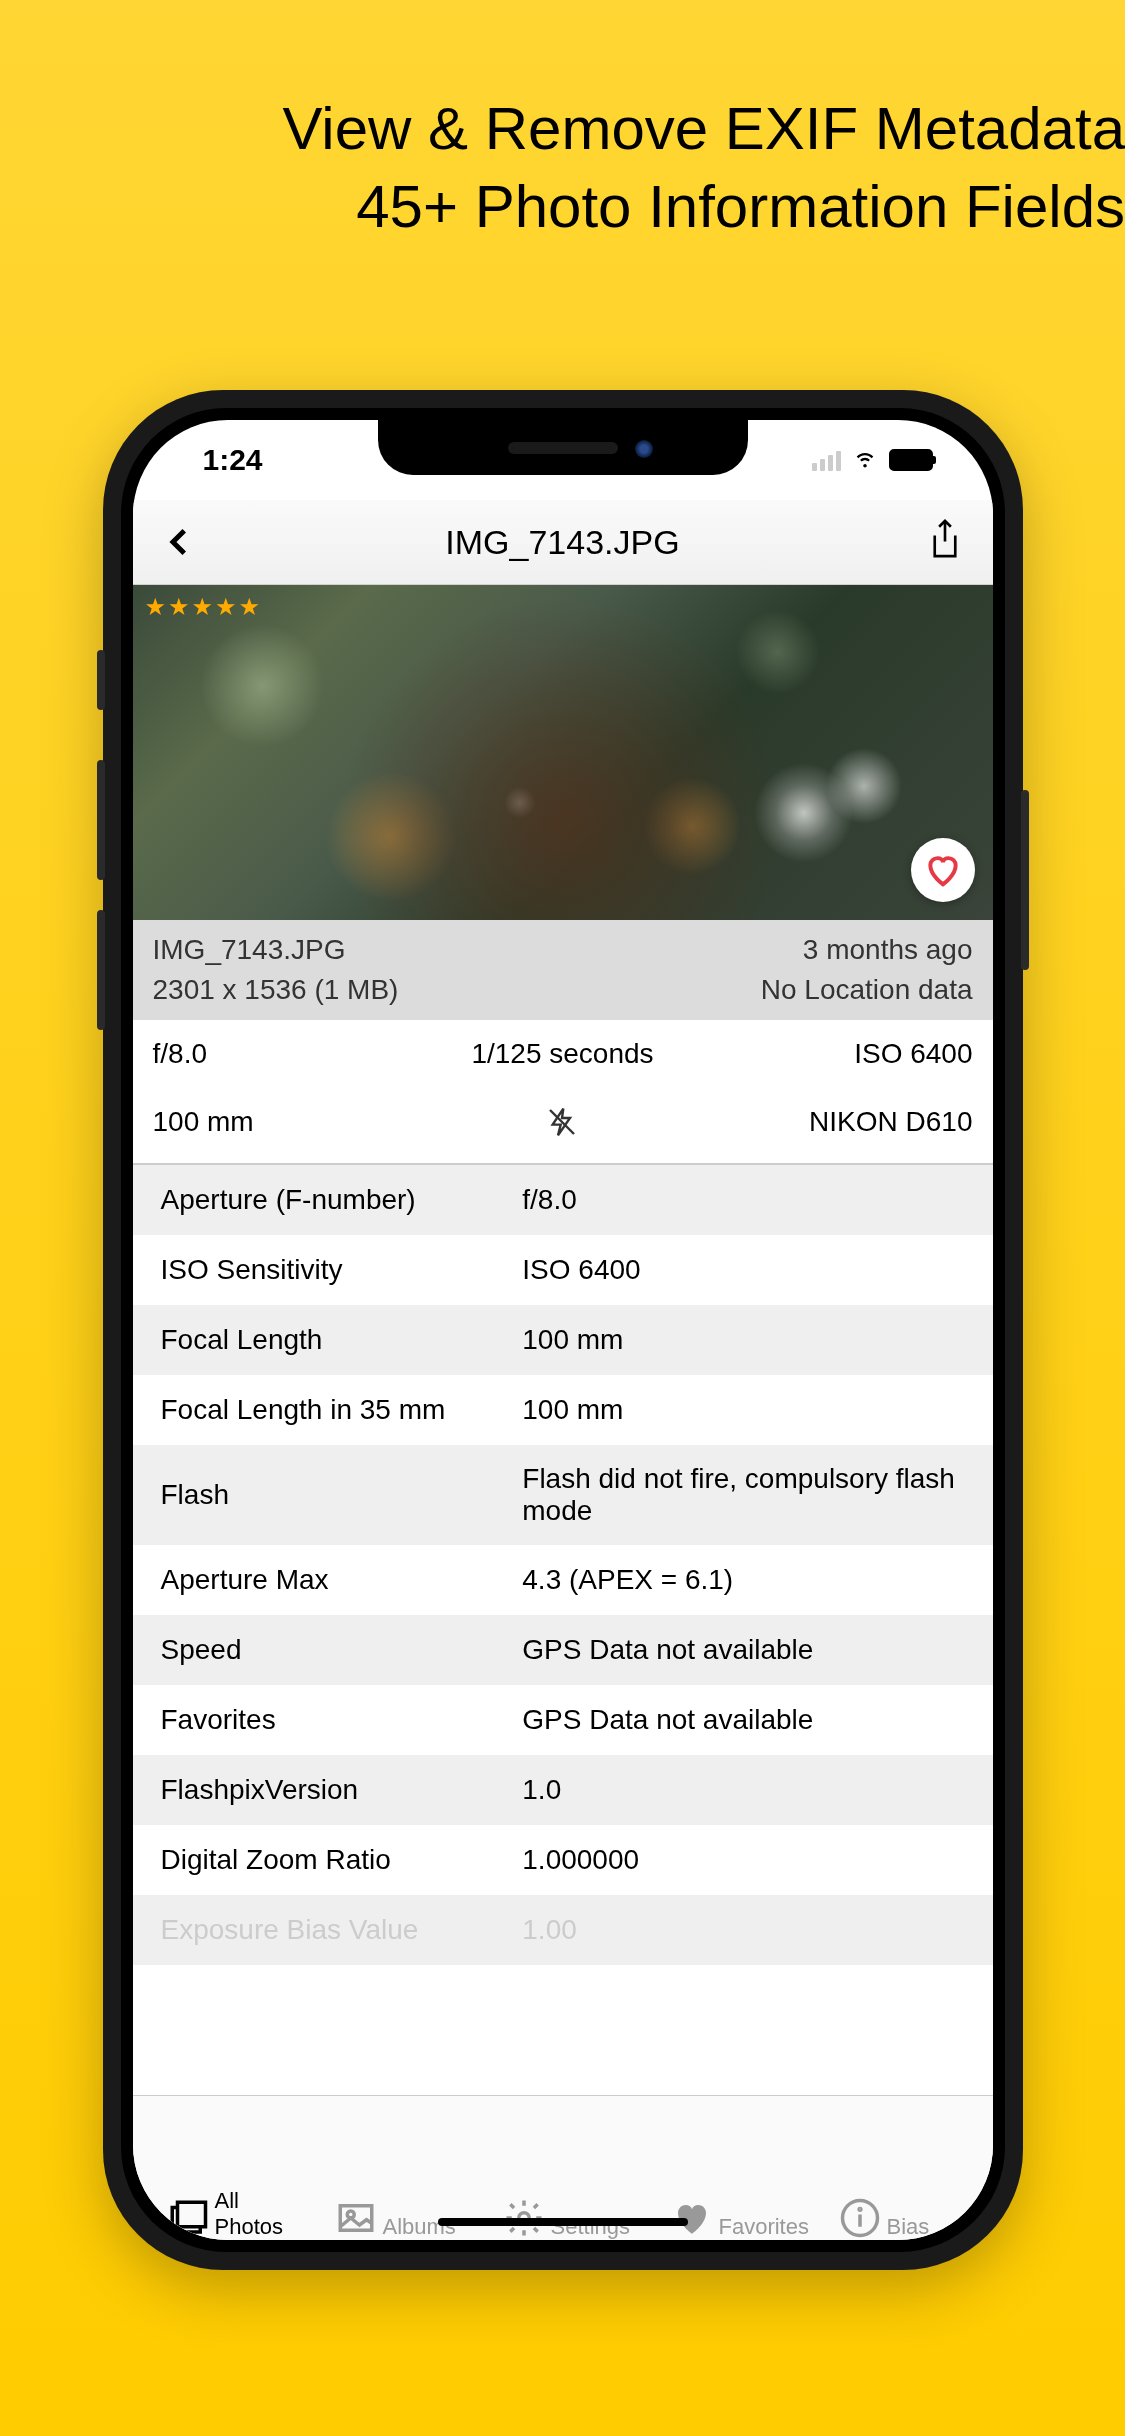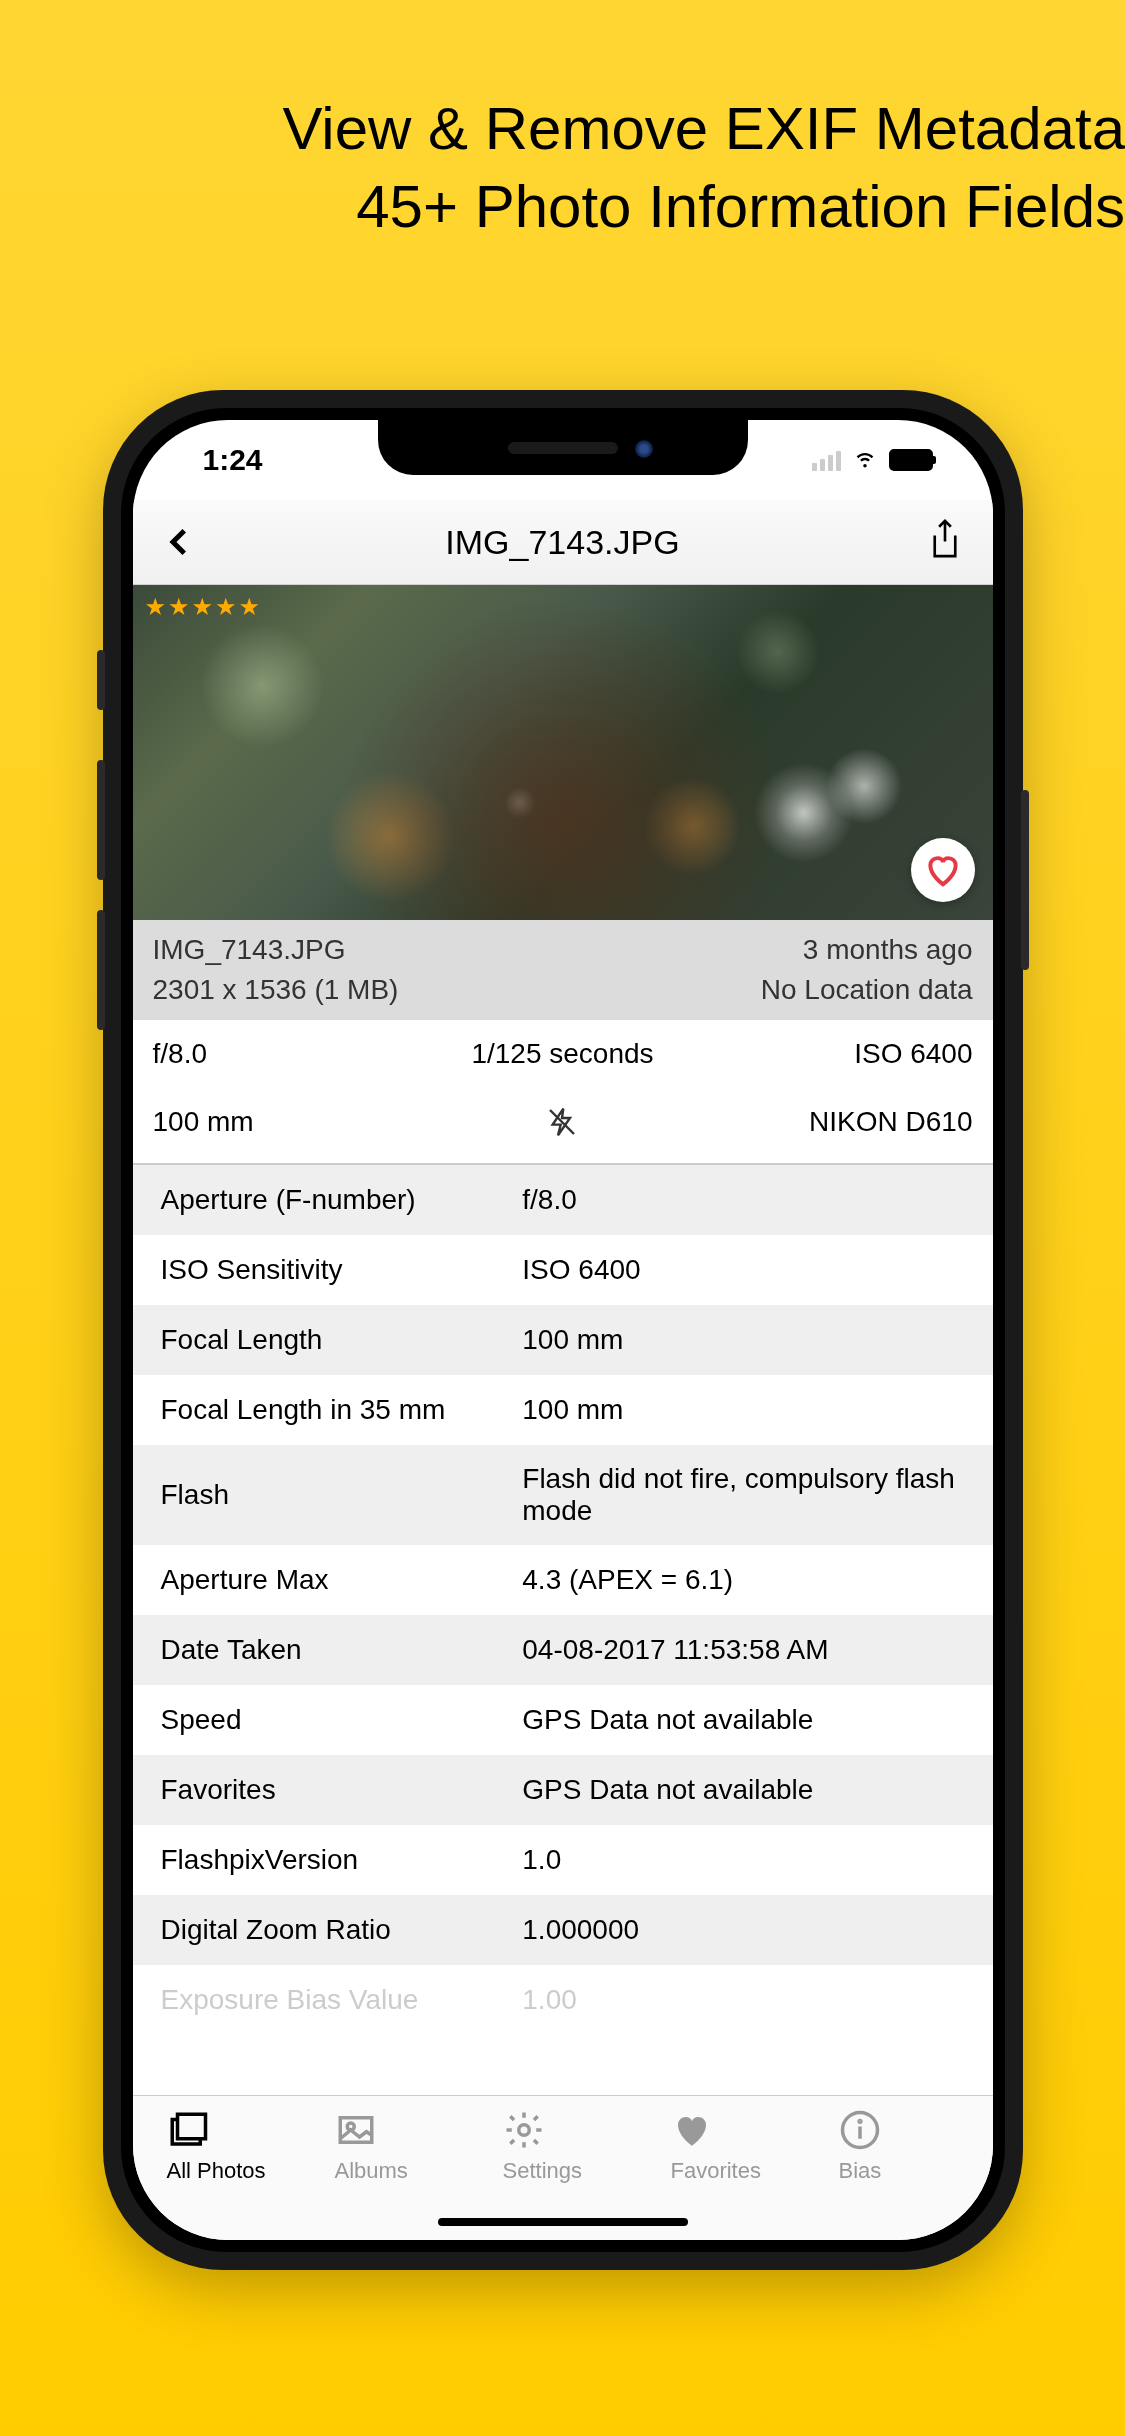--- a/index.html
+++ b/index.html
@@ -260,22 +260,22 @@
       right: 0;
       height: 145px;
       background: #fafafa;
       border-top: 1px solid #ccc;
       display: flex;
       justify-content: space-around;
       padding: 12px 10px 0;
     }
     .tab-item {
       display: flex;
-      flex-direction: column;
-      align-items: flex-start;
+      flex-direction: row;
+      align-items: flex-end;
       gap: 6px;
       cursor: pointer;
       color: #999;
       font-size: 22px;
       width: 120px;
     }
     .tab-item.active { color: #000; }
     .tab-icon { height: 44px; display: flex; align-items: center; justify-content: center; }
     .tab-icon svg { width: 42px; height: 42px; }
     .home-indicator {
@@ -397,24 +397,20 @@
           </div>
           <div class="exif-row">
             <div class="exif-label">Flash</div>
             <div class="exif-value">Flash did not fire, compulsory flash mode</div>
           </div>
           <div class="exif-row">
             <div class="exif-label">Aperture Max</div>
             <div class="exif-value">4.3 (APEX = 6.1)</div>
           </div>
           <div class="exif-row">
-            <div class="exif-label">Date Taken</div>
-            <div class="exif-value">04-08-2017 11:53:58 AM</div>
-          </div>
-          <div class="exif-row">
             <div class="exif-label">Speed</div>
             <div class="exif-value">GPS Data not available</div>
           </div>
           <div class="exif-row">
             <div class="exif-label">Favorites</div>
             <div class="exif-value">GPS Data not available</div>
           </div>
           <div class="exif-row">
             <div class="exif-label">FlashpixVersion</div>
             <div class="exif-value">1.0</div>

